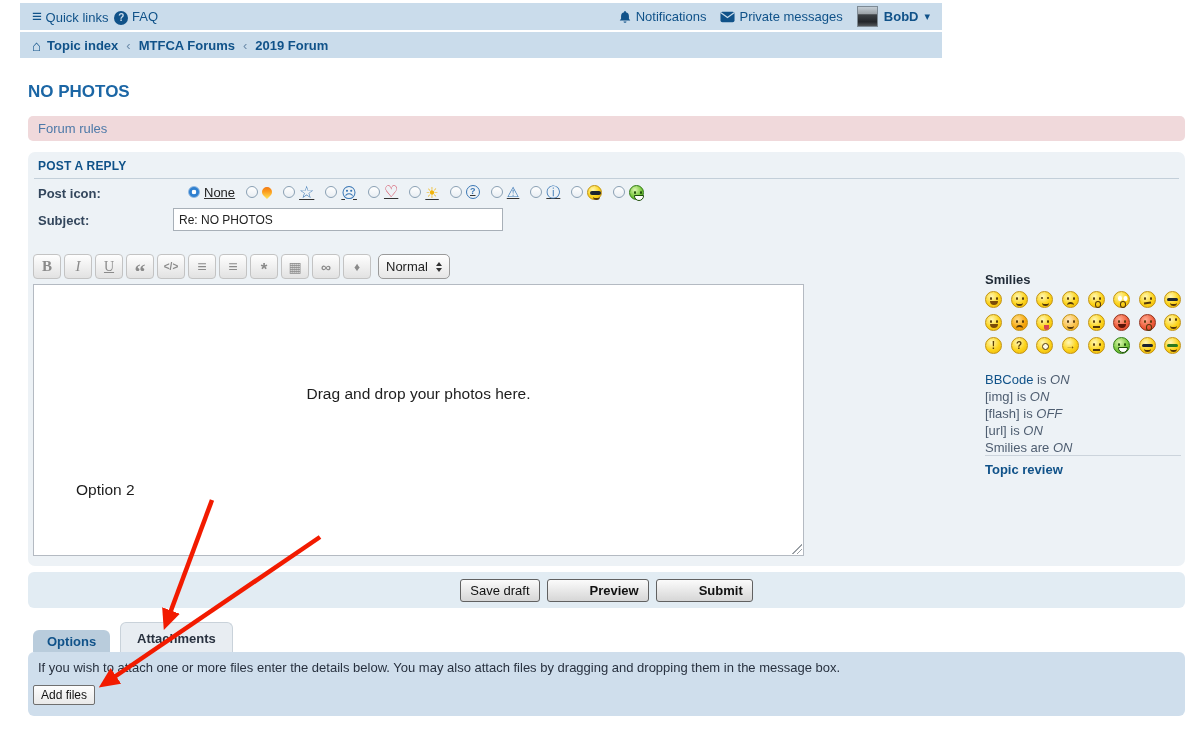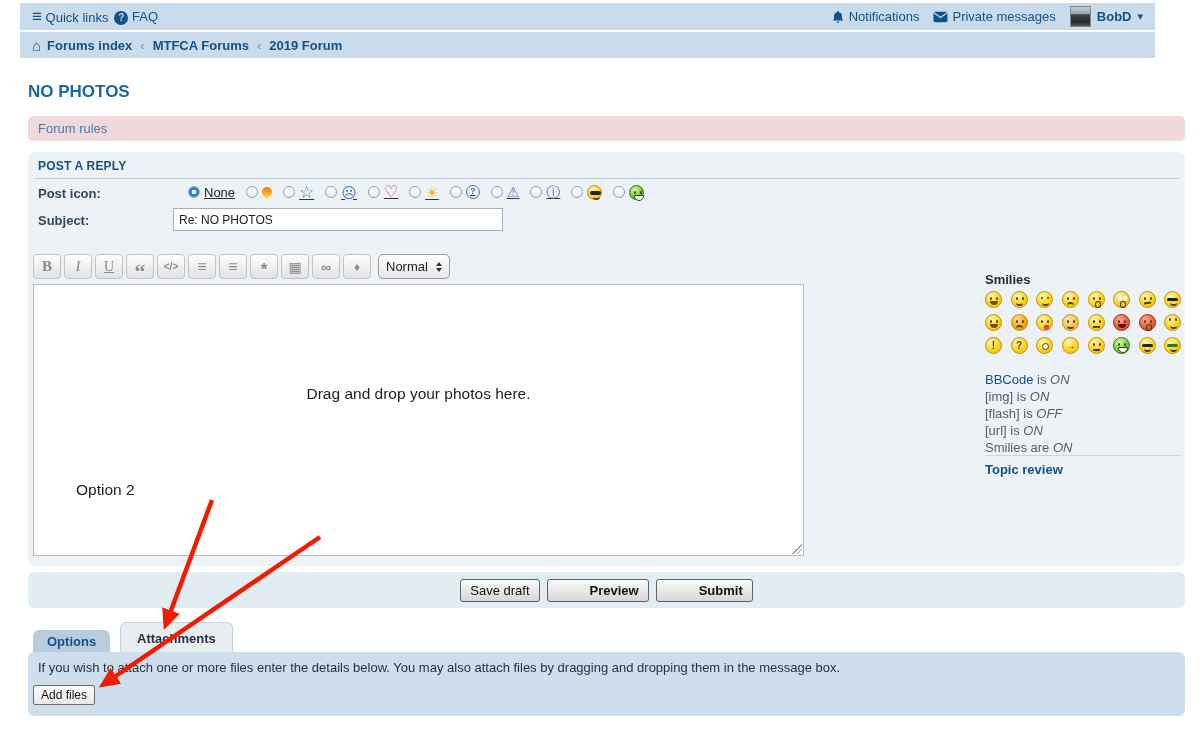--- a/index.html
+++ b/index.html
@@ -5,21 +5,21 @@
   :root{
     --link:#105289; --title:#1b66a5; --arrow:#f21b00;
     --topbar:#cadceb; --panel:#edf2f6; --band:#e2ecf3;
     --attach:#cfdeec; --rules:#f0d9db; --label:#33465c; --bodytext:#4e5d70;
   }
   *{margin:0;padding:0;box-sizing:border-box;}
   html,body{width:1200px;height:737px;background:#fff;overflow:hidden;
     font-family:"Liberation Sans","DejaVu Sans",sans-serif;font-size:13px;color:#333;}
 
   
-  .bar{position:absolute;left:20px;width:1135px;background:var(--topbar);color:var(--link);}
+  .bar{position:absolute;left:20px;width:922px;background:var(--topbar);color:var(--link);}
   .bar1{top:3px;height:27px;}
   .bar2{top:32px;height:26px;}
   .bar .inner{display:flex;align-items:center;height:100%;padding:0 12px;gap:6px;}
   .bar a,.bar .lnk{color:var(--link);text-decoration:none;cursor:pointer;}
   .spacer{flex:1;}
   .hamburger{font-size:17px;font-weight:bold;line-height:1;}
   .qcircle{display:inline-flex;width:14px;height:14px;border-radius:50%;background:var(--link);
     color:var(--topbar);font:bold 10px/14px "Liberation Sans",sans-serif;justify-content:center;}
   .homeglyph{font-size:15px;font-weight:bold;line-height:1;}
   .crumb{font-weight:bold;}
@@ -179,21 +179,21 @@
     </span>
     <span class="avatar" style="margin-left:8px;"></span>
     <span class="lnk crumb">BobD</span>
     <span class="caret-down">▾</span>
   </div>
 </div>
 
 <div class="bar bar2">
   <div class="inner">
     <span class="homeglyph">⌂</span>
-    <span class="lnk crumb">Forums index</span>
+    <span class="lnk crumb">Topic index</span>
     <span class="crumbsep">‹</span>
     <span class="lnk crumb">MTFCA Forums</span>
     <span class="crumbsep">‹</span>
     <span class="lnk crumb">2019 Forum</span>
   </div>
 </div>
 
 <h1 class="page-title">NO PHOTOS</h1>
 <div class="rules">
   <span class="lnk">Forum rules</span>

